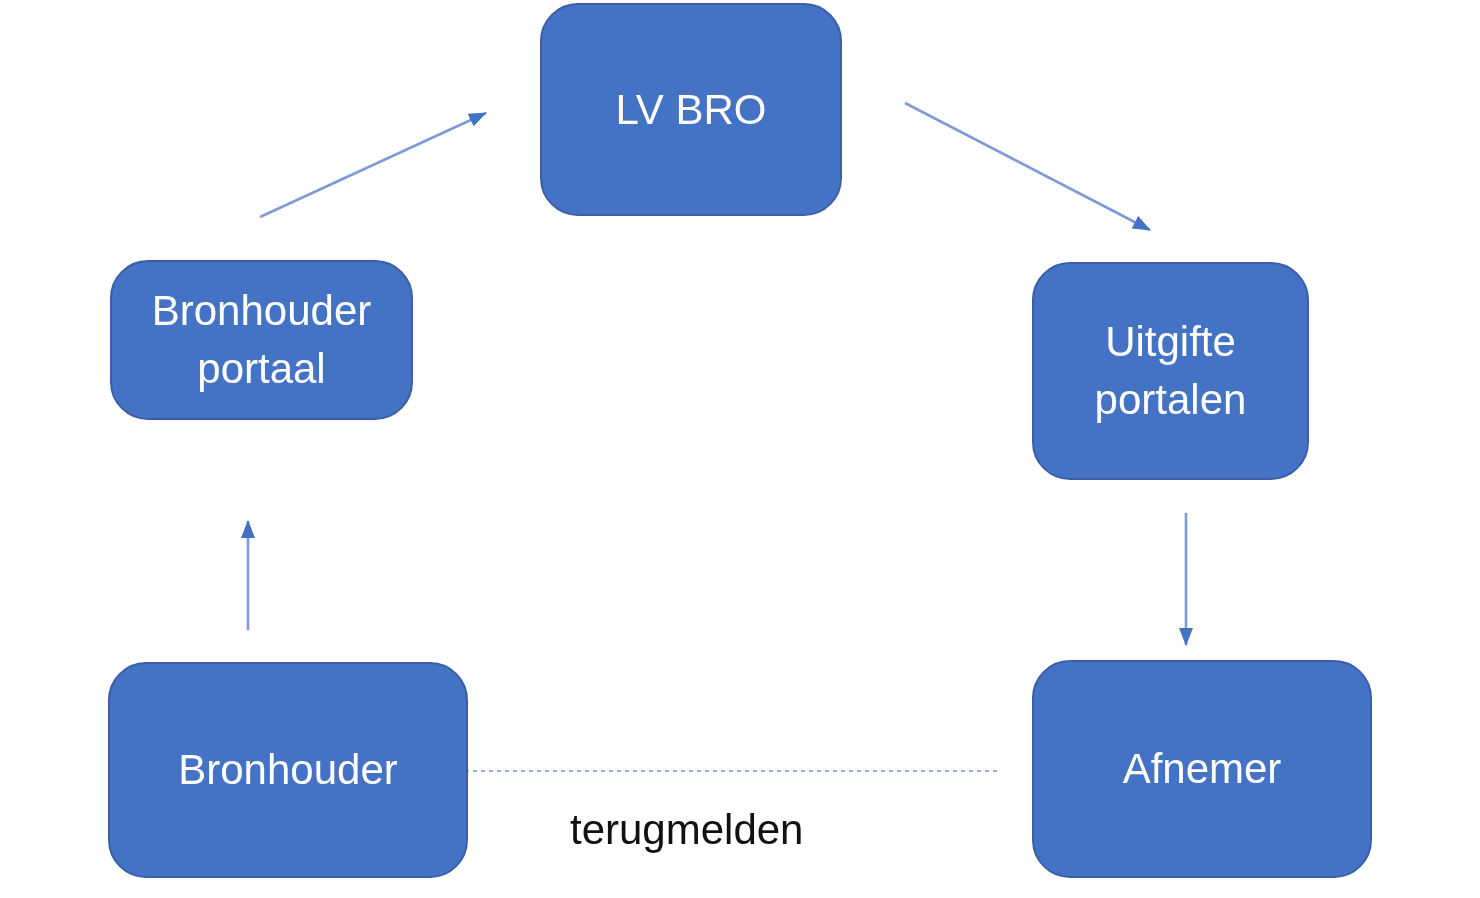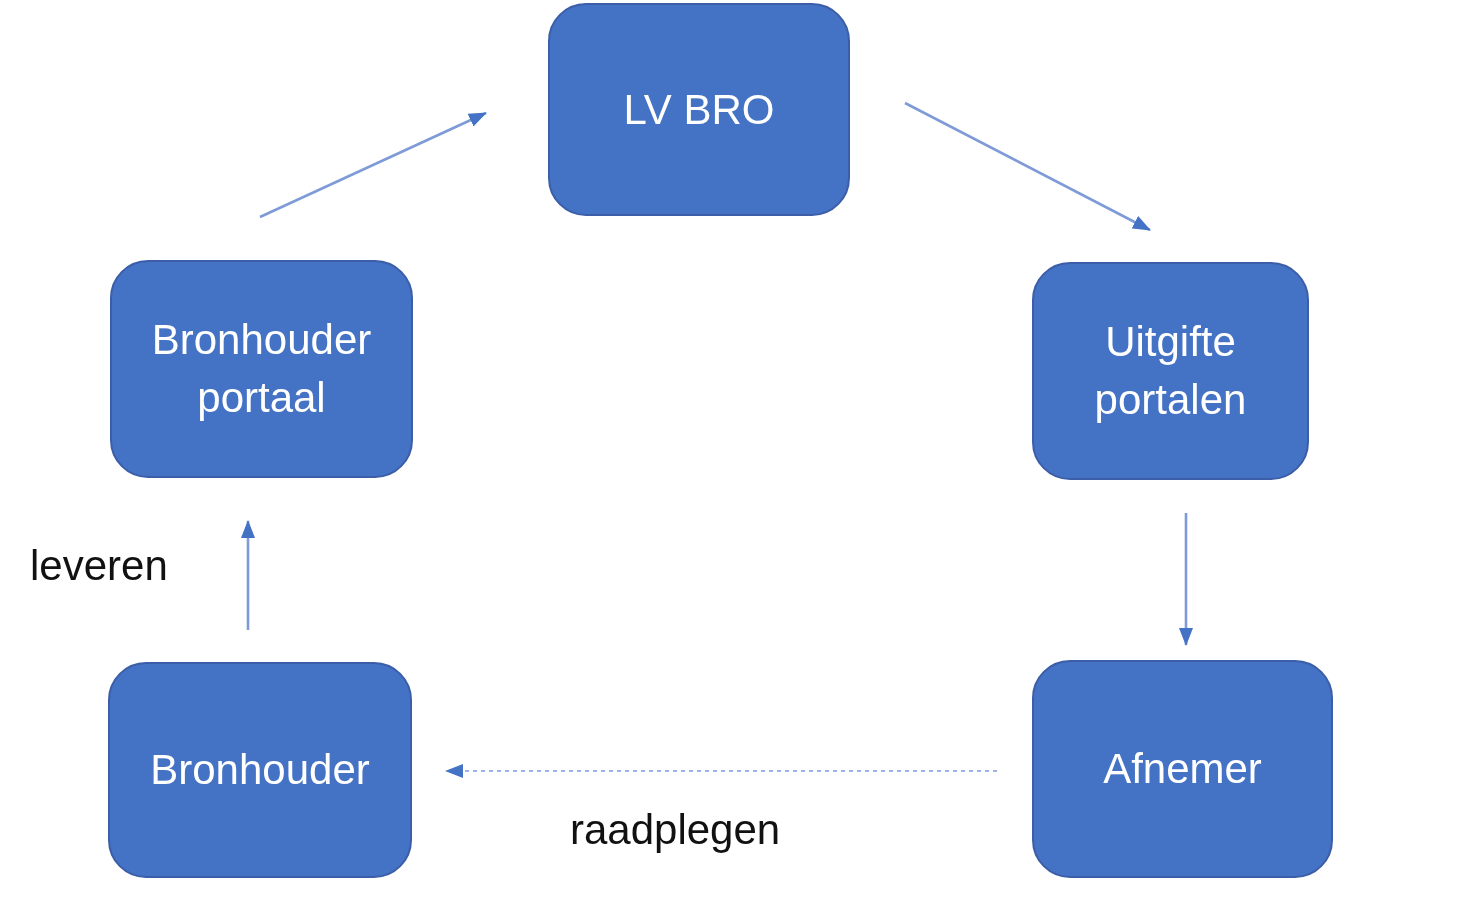--- a/index.html
+++ b/index.html
@@ -45,25 +45,25 @@
     justify-content: center;
     text-align: center;
     background: var(--node-fill);
     border: 2px solid var(--node-border);
     border-radius: 38px;
     color: var(--node-text);
     font-size: 42px;
     line-height: 1.38;
     padding: 8px 14px;
   }
-  .node-lv-bro            { left: 540px;  top: 3px;   width: 302px; height: 213px; margin-left: 8px; }
-  .node-bronhouder-portaal{ left: 110px;  top: 260px; width: 303px; height: 218px; }
+  .node-lv-bro            { left: 540px;  top: 3px;   width: 302px; height: 213px; }
+  .node-bronhouder-portaal{ left: 110px;  top: 260px; width: 303px; height: 160px; }
   .node-uitgifte-portalen { left: 1032px; top: 262px; width: 277px; height: 218px; }
-  .node-bronhouder        { left: 108px;  top: 662px; width: 304px; height: 216px; }
-  .node-afnemer           { left: 1032px; top: 660px; width: 301px; height: 218px; }
+  .node-bronhouder        { left: 108px;  top: 662px; width: 360px; height: 216px; }
+  .node-afnemer           { left: 1032px; top: 660px; width: 340px; height: 218px; }
   .edge-label {
     position: absolute;
     color: var(--label-text);
     font-size: 42px;
     white-space: nowrap;
   }
   .label-leveren     { left: 30px;   top: 542px; }
   .label-raadplegen  { left: 1222px; top: 545px; }
   .label-terugmelden { left: 570px;  top: 806px; }
 </style>
@@ -103,18 +103,17 @@
   </div>
 
   <div class="node node-bronhouder">
     <span>Bronhouder</span>
   </div>
 
   <div class="node node-afnemer">
     <span>Afnemer</span>
   </div>
 
-  <div class="edge-label label-leveren">leveren</div>
 
 
-  <div class="edge-label label-terugmelden">raadplegen</div>
+  <div class="edge-label label-terugmelden">terugmelden</div>
 
 </div>
 
 </body></html>

